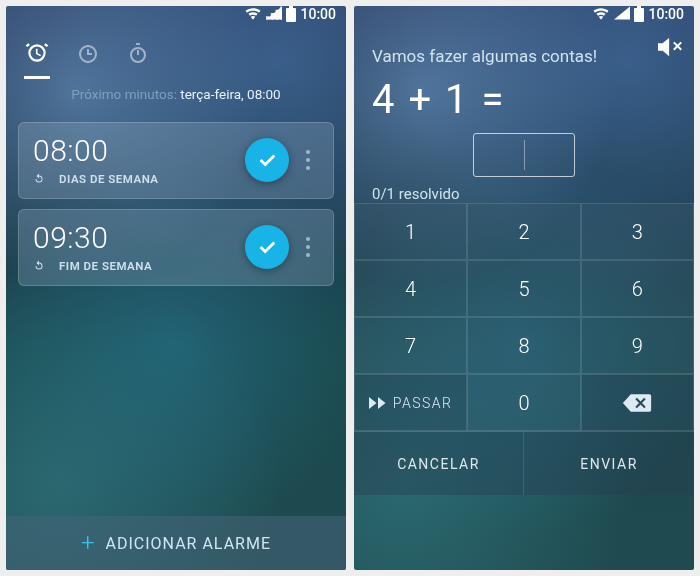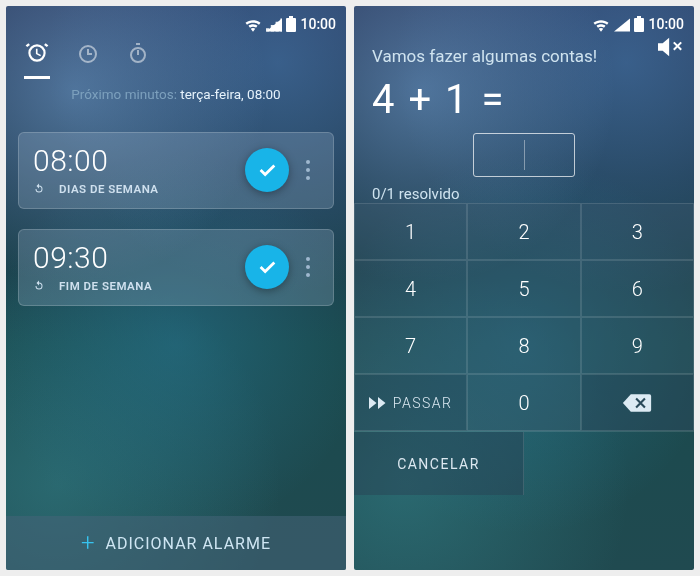--- a/index.html
+++ b/index.html
@@ -3,31 +3,31 @@
 <meta charset="utf-8">
 <style>
 body{margin:0;background:#eee;font-family:Roboto,"Helvetica Neue",Arial,sans-serif;-webkit-font-smoothing:antialiased}
 .stage{width:700px;height:576px;display:flex;gap:8px;padding:6px 6px;box-sizing:border-box}
 .phone{flex:1;height:100%;position:relative;overflow:hidden;border-radius:2px;background:
   radial-gradient(circle at 20% 15%,rgba(120,170,220,.5),transparent 35%),
   radial-gradient(circle at 80% 10%,rgba(80,140,200,.45),transparent 40%),
   radial-gradient(circle at 50% 60%,rgba(40,120,150,.5),transparent 50%),
   radial-gradient(circle at 15% 85%,rgba(60,150,160,.4),transparent 40%),
   linear-gradient(180deg,#2a3a5c 0%,#1f3a4e 30%,#1a4a4e 60%,#204a50 100%)}
-.status{height:26px;display:flex;justify-content:flex-end;align-items:flex-end;gap:4px;padding:0 10px;color:#fff;font-size:14px;font-weight:500}
+.status{height:26px;display:flex;justify-content:flex-end;align-items:flex-start;gap:4px;padding:0 10px;color:#fff;font-size:14px;font-weight:500}
 .status svg{display:block}
 .tabs{height:48px;display:flex;align-items:center;gap:26px;padding:0 18px}
 .tabs .tabico{opacity:.5}
 .tabs .tabico.active{opacity:1;border-bottom:3px solid #fff;padding-bottom:6px;margin-bottom:-6px}
 .alarminfo{color:#a8c4dd;text-align:center;font-size:13.5px;margin:6px 14px 4px}
 .alarminfo .line{margin:1px 0}
 .alarminfo .label{color:#7ca0bd}
 .alarminfo .val{color:#e6f2fb}
 .cards{padding:6px 12px}
-.card{background:rgba(150,175,200,.28);border:1px solid rgba(255,255,255,.18);border-radius:6px;margin:20px 0;padding:10px 14px 12px;display:flex;align-items:center;gap:8px;position:relative}
+.card{background:rgba(150,175,200,.28);border:1px solid rgba(255,255,255,.18);border-radius:6px;margin:10px 0;padding:10px 14px 12px;display:flex;align-items:center;gap:8px;position:relative}
 .card .left{flex:1}
 .time{color:#fff;font-size:30px;font-weight:300;letter-spacing:.5px}
 .sub{color:#cfe0ee;font-size:11.5px;font-weight:600;letter-spacing:.5px;display:flex;align-items:center;gap:14px;margin-top:4px}
 .check{width:44px;height:44px;border-radius:50%;background:#18b4e8;display:flex;align-items:center;justify-content:center;box-shadow:0 2px 8px rgba(0,0,0,.35)}
 .dots{width:22px;display:flex;flex-direction:column;align-items:center;gap:4px}
 .dots span{width:4px;height:4px;border-radius:50%;background:#9fb8cf}
 .addbar{position:absolute;left:0;right:0;bottom:0;height:54px;background:rgba(70,100,120,.55);display:flex;align-items:center;justify-content:center;color:#cfe6f3;font-size:16px;letter-spacing:1px;gap:10px}
 .plus{color:#37c3ef;font-size:24px;font-weight:300;line-height:0}
 
 .mute{position:absolute;right:10px;top:30px}
@@ -188,15 +188,16 @@
       <div class="key alt">
         <svg width="30" height="20" viewBox="0 0 34 22" fill="#dceaf3">
             <path d="M10 1L1 11l9 10h21a2 2 0 002-2V3a2 2 0 00-2-2H10z" fill="#dceaf3"></path>
             <path d="M16 6l10 10M26 6L16 16" stroke="#2a4a5a" stroke-width="2.4"></path>
           </svg>
       </div>
     </div>
 
     <div class="bottomrow">
       <div class="btn">CANCELAR</div>
+      <div class="btn">ENVIAR</div>
     </div>
   </div>
 </div>
 
 </body></html>

